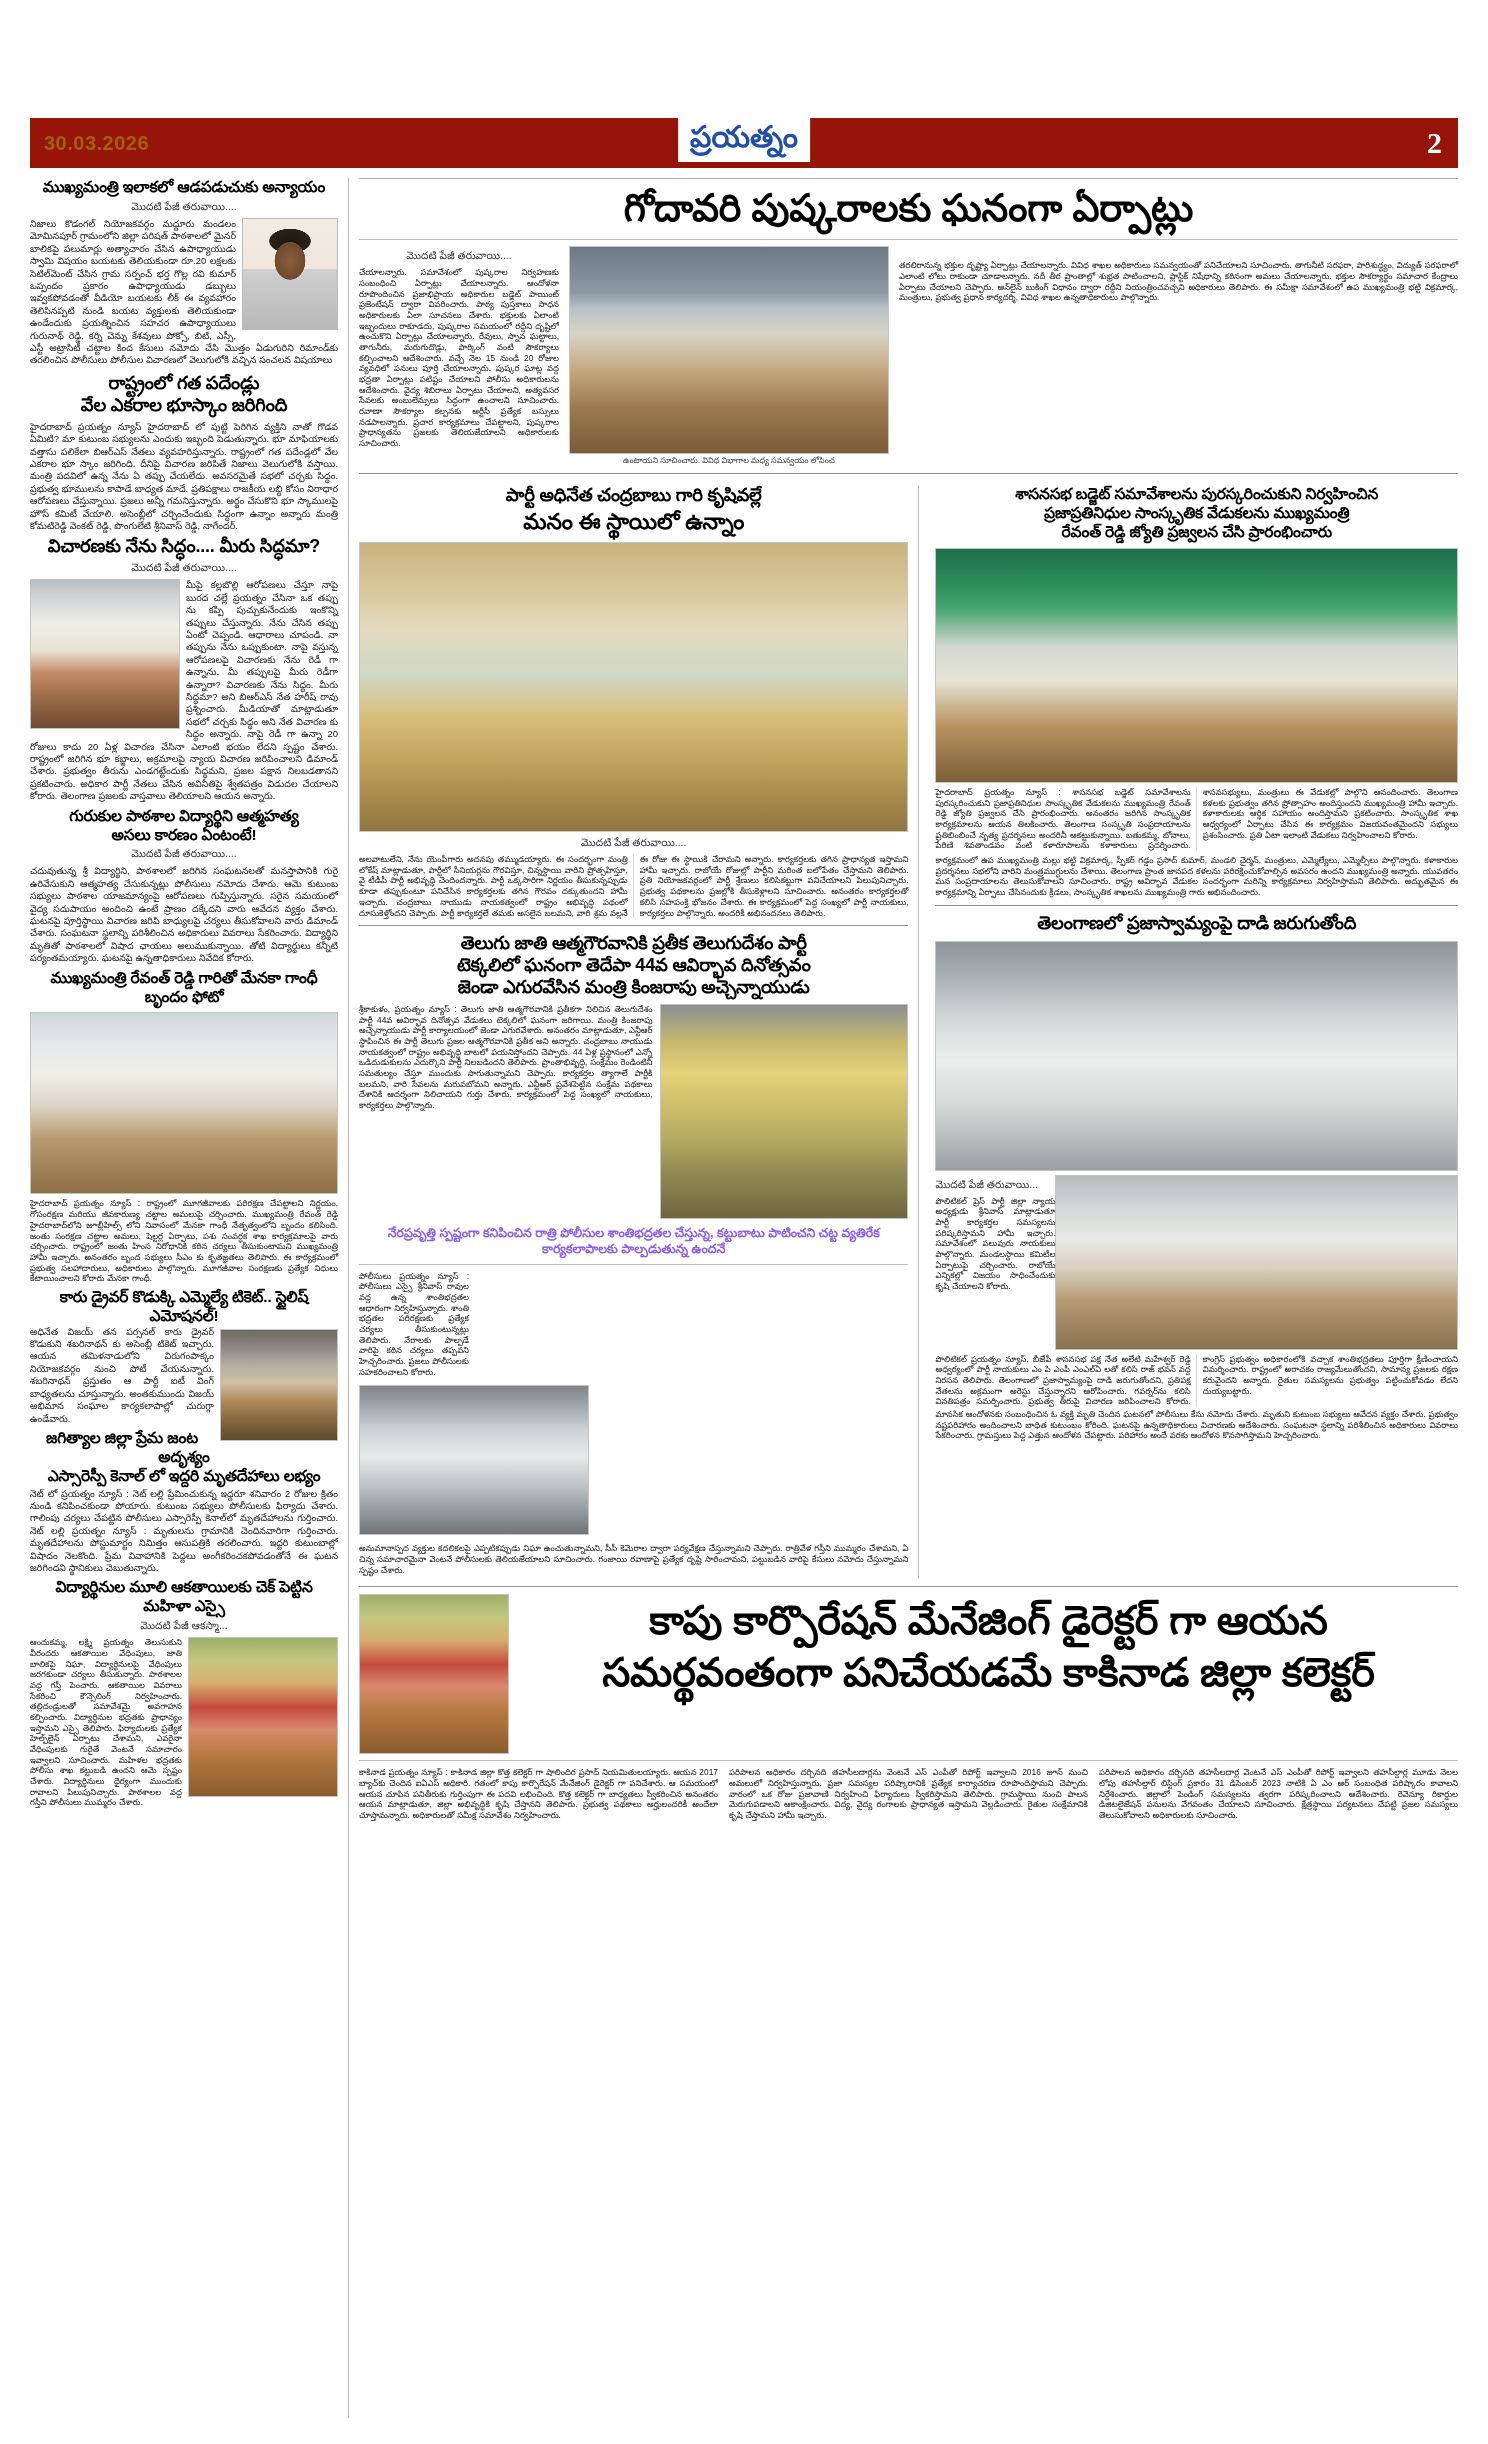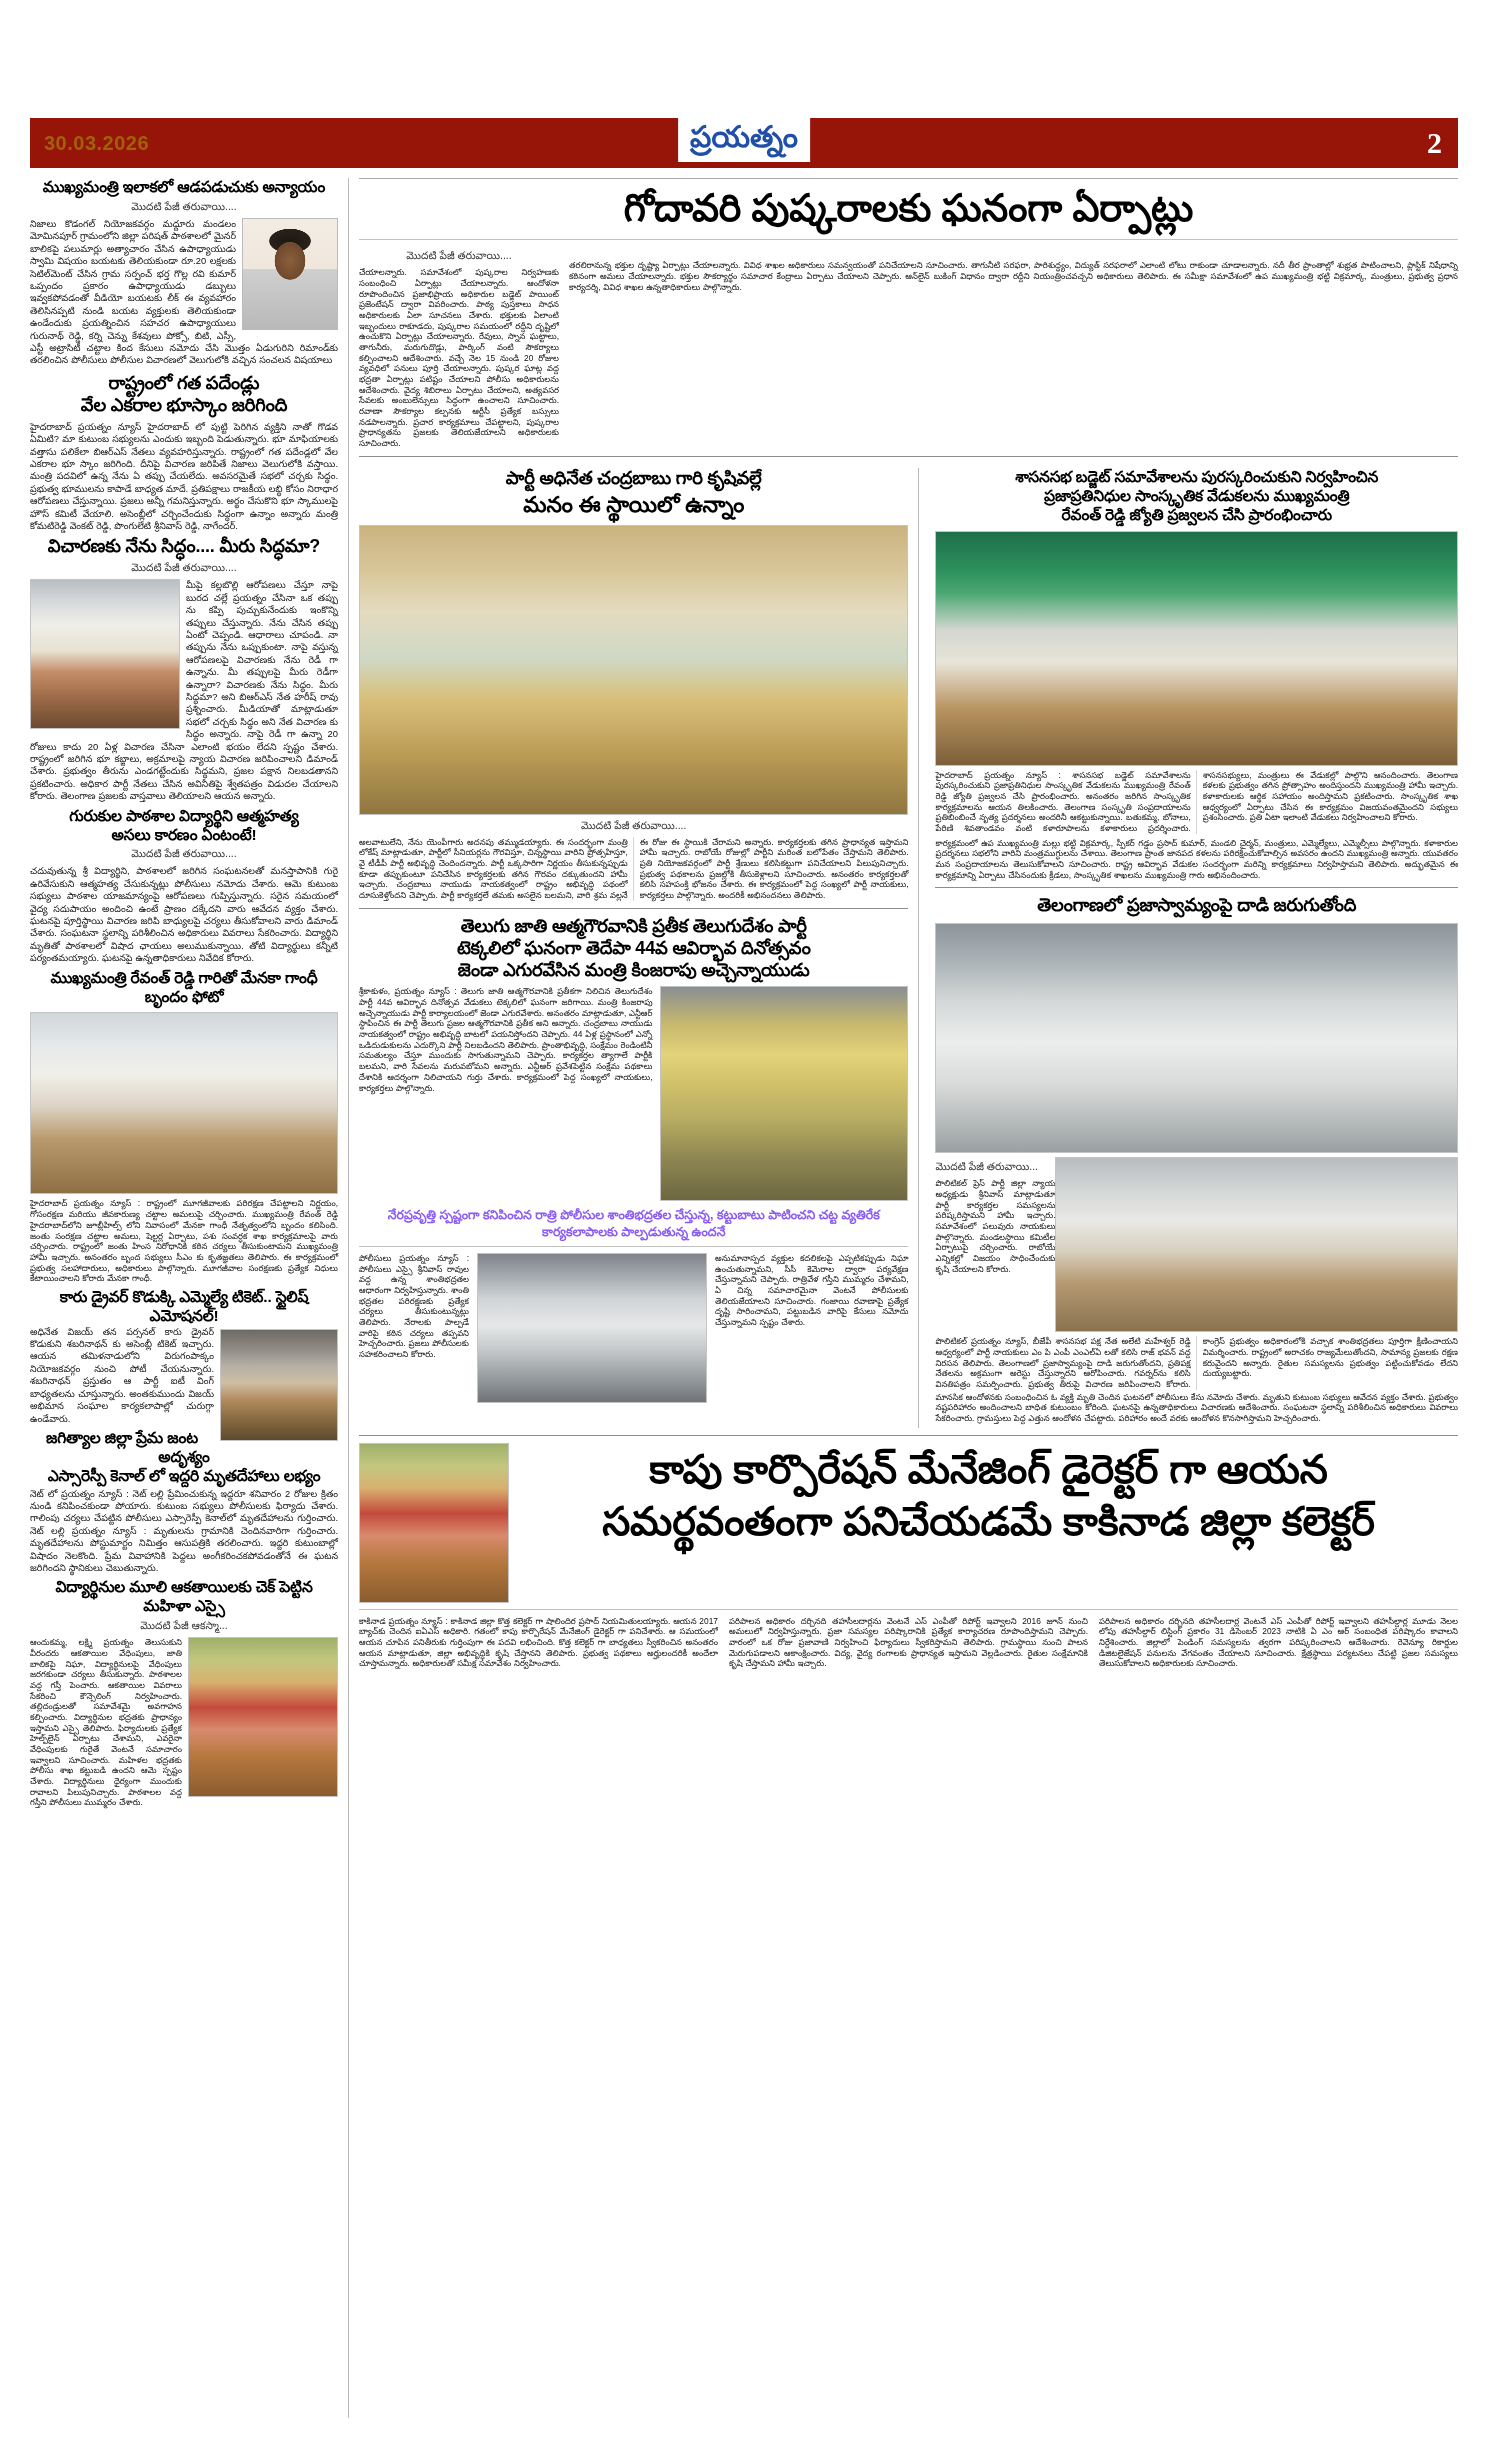--- a/index.html
+++ b/index.html
@@ -283,20 +283,24 @@
 
       <div class="block">
         <hr class="hr-top">
         <div class="hl hl-xl" style="margin:2px 0 8px 0;">గోదావరి పుష్కరాలకు ఘనంగా ఏర్పాట్లు</div>
         <hr class="hr-thin">
         <div class="lead-wrap">
           <div class="lead-col" style="width:200px;flex:none;">
             <div class="contd">మొదటి పేజీ తరువాయి....</div>
             <div class="body-txt tiny">చేయాలన్నారు. సమావేశంలో పుష్కరాల నిర్వహణకు సంబంధించి ఏర్పాట్లు చేయాలన్నారు. ఆందోళనా రూపొందించిన ప్రజాభిప్రాయ అధికారుల బడ్జెట్ పాయింట్ ప్రజెంటేషన్ ద్వారా వివరించారు. పాఠ్య పుస్తకాలు సాధన అధికారులకు ఏలా సూచనలు చేశారు. భక్తులకు ఏలాంటి ఇబ్బందులు రాకూడదు, పుష్కరాల సమయంలో రద్దీని దృష్టిలో ఉంచుకొని ఏర్పాట్లు చేయాలన్నారు. రేవులు, స్నాన ఘట్టాలు, తాగునీరు, మరుగుదొడ్లు, పార్కింగ్ వంటి సౌకర్యాలు కల్పించాలని ఆదేశించారు. వచ్చే నెల 15 నుండి 20 రోజుల వ్యవధిలో పనులు పూర్తి చేయాలన్నారు. పుష్కర ఘాట్ల వద్ద భద్రతా ఏర్పాట్లు పటిష్టం చేయాలని పోలీసు అధికారులను ఆదేశించారు. వైద్య శిబిరాలు ఏర్పాటు చేయాలని, అత్యవసర సేవలకు అంబులెన్సులు సిద్ధంగా ఉంచాలని సూచించారు. రవాణా సౌకర్యాల కల్పనకు ఆర్టీసీ ప్రత్యేక బస్సులు నడపాలన్నారు. ప్రచార కార్యక్రమాలు చేపట్టాలని, పుష్కరాల ప్రాధాన్యతను ప్రజలకు తెలియజేయాలని అధికారులకు సూచించారు.</div>
           </div>
+          <div class="lead-col" style="width:320px;flex:none;">
+            <div class="photo img-meeting" style="height:208px;border:1px solid #c4c4c4;"></div>
+            <div class="photo-cap-below">ఉంటాయని సూచించారు. వివిధ విభాగాల మధ్య సమన్వయం లోపించ</div>
+          </div>
           <div class="lead-col" style="flex:1;">
             <div class="body-txt tiny" style="margin-top:14px;">తరలిరానున్న భక్తుల దృష్ట్యా ఏర్పాట్లు చేయాలన్నారు. వివిధ శాఖల అధికారులు సమన్వయంతో పనిచేయాలని సూచించారు. తాగునీటి సరఫరా, పారిశుద్ధ్యం, విద్యుత్ సరఫరాలో ఎలాంటి లోటు రాకుండా చూడాలన్నారు. నదీ తీర ప్రాంతాల్లో శుభ్రత పాటించాలని, ప్లాస్టిక్ నిషేధాన్ని కఠినంగా అమలు చేయాలన్నారు. భక్తుల సౌకర్యార్థం సమాచార కేంద్రాలు ఏర్పాటు చేయాలని చెప్పారు. ఆన్‌లైన్ బుకింగ్ విధానం ద్వారా రద్దీని నియంత్రించవచ్చని అధికారులు తెలిపారు. ఈ సమీక్షా సమావేశంలో ఉప ముఖ్యమంత్రి భట్టి విక్రమార్క, మంత్రులు, ప్రభుత్వ ప్రధాన కార్యదర్శి, వివిధ శాఖల ఉన్నతాధికారులు పాల్గొన్నారు.</div>
           </div>
         </div>
         <hr class="hr-med">
       </div>
 
       <div class="mid-row">
 
         <div class="mid-a">
@@ -320,21 +324,21 @@
             <div style="display:flex;gap:8px;margin-top:5px;">
               <div style="flex:1;">
                 <div class="body-txt tiny">శ్రీకాకుళం, ప్రయత్నం న్యూస్ : తెలుగు జాతి ఆత్మగౌరవానికి ప్రతీకగా నిలిచిన తెలుగుదేశం పార్టీ 44వ ఆవిర్భావ దినోత్సవ వేడుకలు టెక్కలిలో ఘనంగా జరిగాయి. మంత్రి కింజరాపు అచ్చెన్నాయుడు పార్టీ కార్యాలయంలో జెండా ఎగురవేశారు. అనంతరం మాట్లాడుతూ, ఎన్టీఆర్ స్థాపించిన ఈ పార్టీ తెలుగు ప్రజల ఆత్మగౌరవానికి ప్రతీక అని అన్నారు. చంద్రబాబు నాయుడు నాయకత్వంలో రాష్ట్రం అభివృద్ధి బాటలో పయనిస్తోందని చెప్పారు. 44 ఏళ్ల ప్రస్థానంలో ఎన్నో ఒడిదుడుకులను ఎదుర్కొని పార్టీ నిలబడిందని తెలిపారు. ప్రాంతాభివృద్ధి, సంక్షేమం రెండింటినీ సమతుల్యం చేస్తూ ముందుకు సాగుతున్నామని చెప్పారు. కార్యకర్తల త్యాగాలే పార్టీకి బలమని, వారి సేవలను మరువబోమని అన్నారు. ఎన్టీఆర్ ప్రవేశపెట్టిన సంక్షేమ పథకాలు దేశానికి ఆదర్శంగా నిలిచాయని గుర్తు చేశారు. కార్యక్రమంలో పెద్ద సంఖ్యలో నాయకులు, కార్యకర్తలు పాల్గొన్నారు.</div>
               </div>
               <div style="width:248px;flex:none;">
                 <div class="photo img-rally" style="height:215px;border:1px solid #c4c4c4;"></div>
               </div>
             </div>
             <div class="kicker" style="margin-top:6px;">నేరప్రవృత్తి స్పష్టంగా కనిపించిన రాత్రి పోలీసుల శాంతిభద్రతల చేస్తున్న, కట్టుబాటు పాటించని చట్ట వ్యతిరేక కార్యకలాపాలకు పాల్పడుతున్న ఉందనే</div>
             <hr class="hr-thin">
-            <div style="display:flex;gap:8px;">
+            <div style="display:flex;gap:8px;flex-direction:column;">
               <div style="width:110px;flex:none;">
                 <div class="body-txt tiny">పోలీసులు ప్రయత్నం న్యూస్ : పోలీసులు ఎస్సై శ్రీనివాస్ రావుల వద్ద ఉన్న శాంతిభద్రతల ఆధారంగా నిర్వహిస్తున్నారు. శాంతి భద్రతల పరిరక్షణకు ప్రత్యేక చర్యలు తీసుకుంటున్నట్లు తెలిపారు. నేరాలకు పాల్పడే వారిపై కఠిన చర్యలు తప్పవని హెచ్చరించారు. ప్రజలు పోలీసులకు సహకరించాలని కోరారు.</div>
               </div>
               <div style="width:230px;flex:none;">
                 <div class="photo img-police" style="height:150px;border:1px solid #c4c4c4;"></div>
               </div>
               <div style="flex:1;">
                 <div class="body-txt tiny">అనుమానాస్పద వ్యక్తుల కదలికలపై ఎప్పటికప్పుడు నిఘా ఉంచుతున్నామని, సీసీ కెమెరాల ద్వారా పర్యవేక్షణ చేస్తున్నామని చెప్పారు. రాత్రివేళ గస్తీని ముమ్మరం చేశామని, ఏ చిన్న సమాచారమైనా వెంటనే పోలీసులకు తెలియజేయాలని సూచించారు. గంజాయి రవాణాపై ప్రత్యేక దృష్టి సారించామని, పట్టుబడిన వారిపై కేసులు నమోదు చేస్తున్నామని స్పష్టం చేశారు.</div>
               </div>
             </div>

